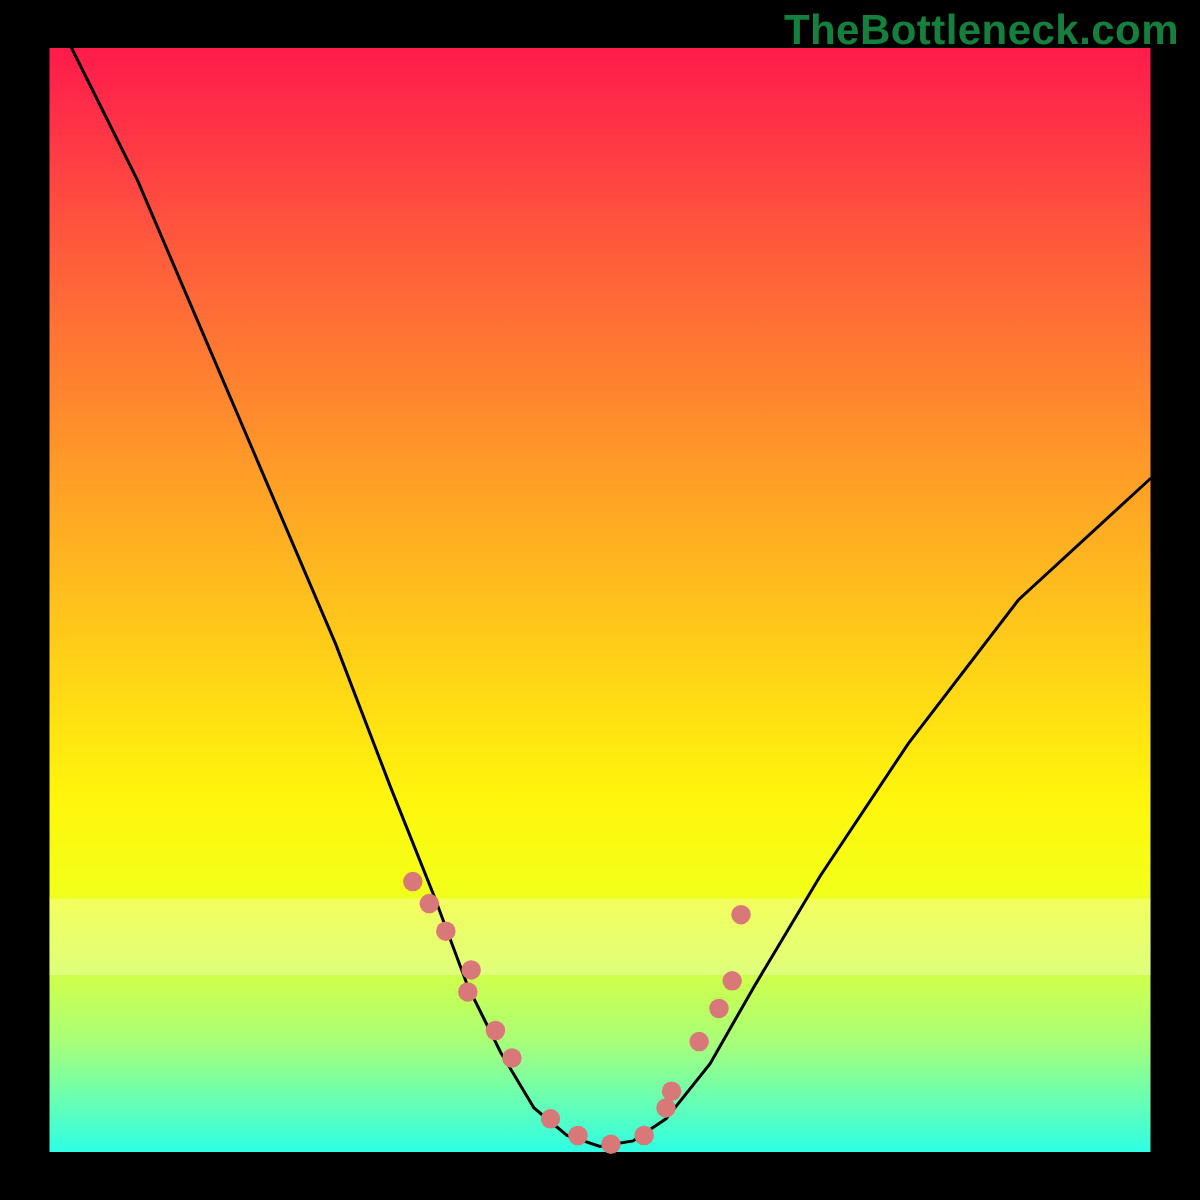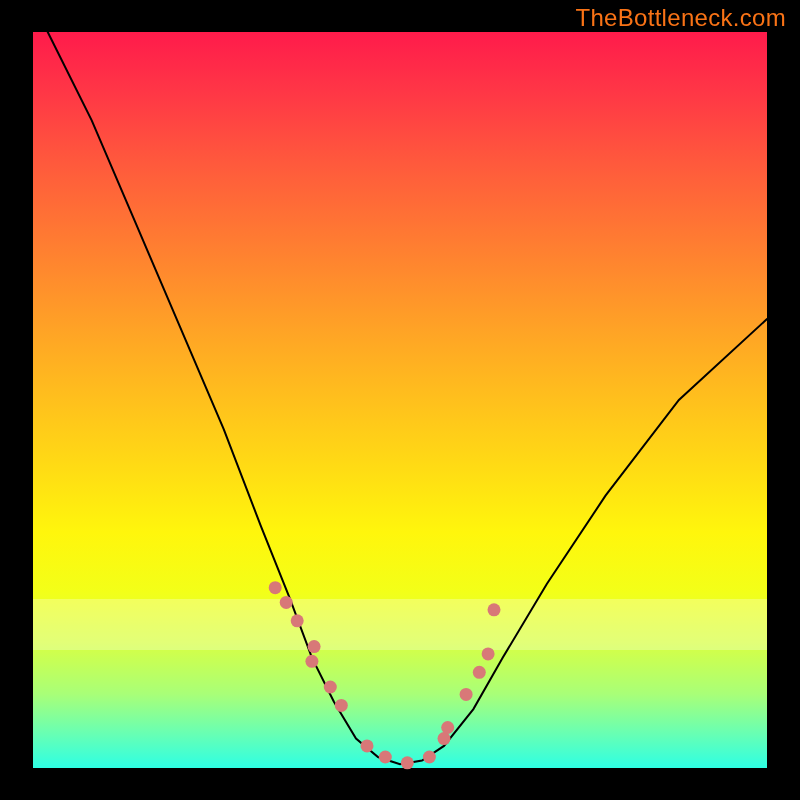--- a/index.html
+++ b/index.html
@@ -14,23 +14,23 @@
   .frame {
     position: relative;
     width: 800px;
     height: 800px;
     background: #000;
   }
   .watermark {
     position: absolute;
     top: 4px;
     right: 14px;
-    color: #f97316;
-    font-size: 24px;
-    font-weight: 400;
+    color: #15803d;
+    font-size: 28px;
+    font-weight: 700;
     letter-spacing: 0.3px;
     z-index: 10;
     white-space: nowrap;
   }
   .plot {
     position: absolute;
     left: 33px;
     top: 32px;
     width: 734px;
     height: 736px;

